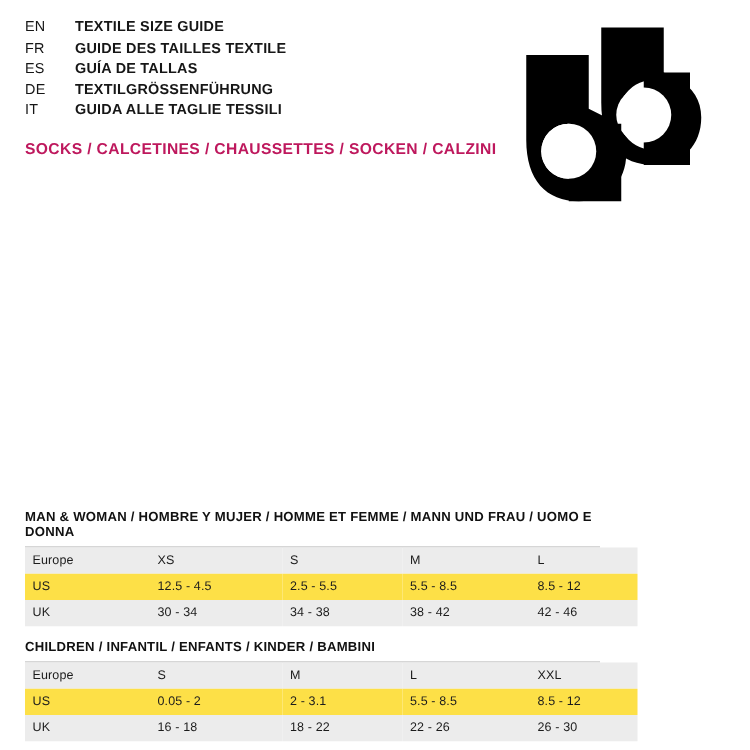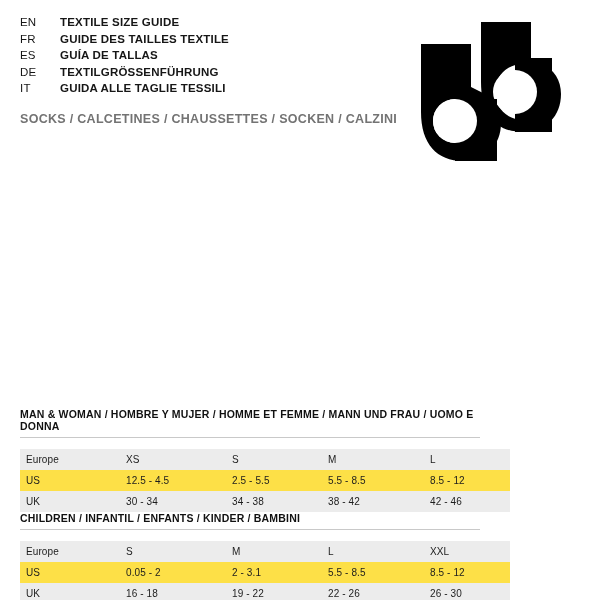--- a/index.html
+++ b/index.html
@@ -48,21 +48,21 @@
     font-weight: bold;
   }
 
   .product-line {
     position: absolute;
     left: 20px;
     top: 112px;
     font-size: 12.5px;
     font-weight: bold;
     letter-spacing: 0.3px;
-    color: #737373;
+    color: #be185d;
   }
 
   
   .socks-art {
     position: absolute;
     left: 405px;
     top: 22px;
     width: 170px;
     height: 160px;
   }
@@ -81,21 +81,20 @@
     font-weight: bold;
     letter-spacing: 0.2px;
     color: #111111;
     margin-bottom: 5px;
   }
 
   table.size-table {
     border-collapse: collapse;
     width: 460px;
     table-layout: fixed;
-    margin-top: 11px;
   }
   table.size-table td {
     font-size: 10px;
     color: #1c1c1c;
     padding: 3px 0 3px 6px;
     height: 15px;
     vertical-align: middle;
     letter-spacing: 0.1px;
   }
   table.size-table tr.shaded td {
@@ -211,21 +210,21 @@
         <tr class="plain">
           <td class="c0">US</td>
           <td class="c1">0.05 - 2</td>
           <td class="c2">2 - 3.1</td>
           <td class="c3">5.5 - 8.5</td>
           <td class="c4">8.5 - 12</td>
         </tr>
         <tr class="shaded">
           <td class="c0">UK</td>
           <td class="c1">16 - 18</td>
-          <td class="c2">19 - 22</td>
+          <td class="c2">18 - 22</td>
           <td class="c3">22 - 26</td>
           <td class="c4">26 - 30</td>
         </tr>
       </tbody>
     </table>
   </div>
 
 </div>
 
 </body></html>

